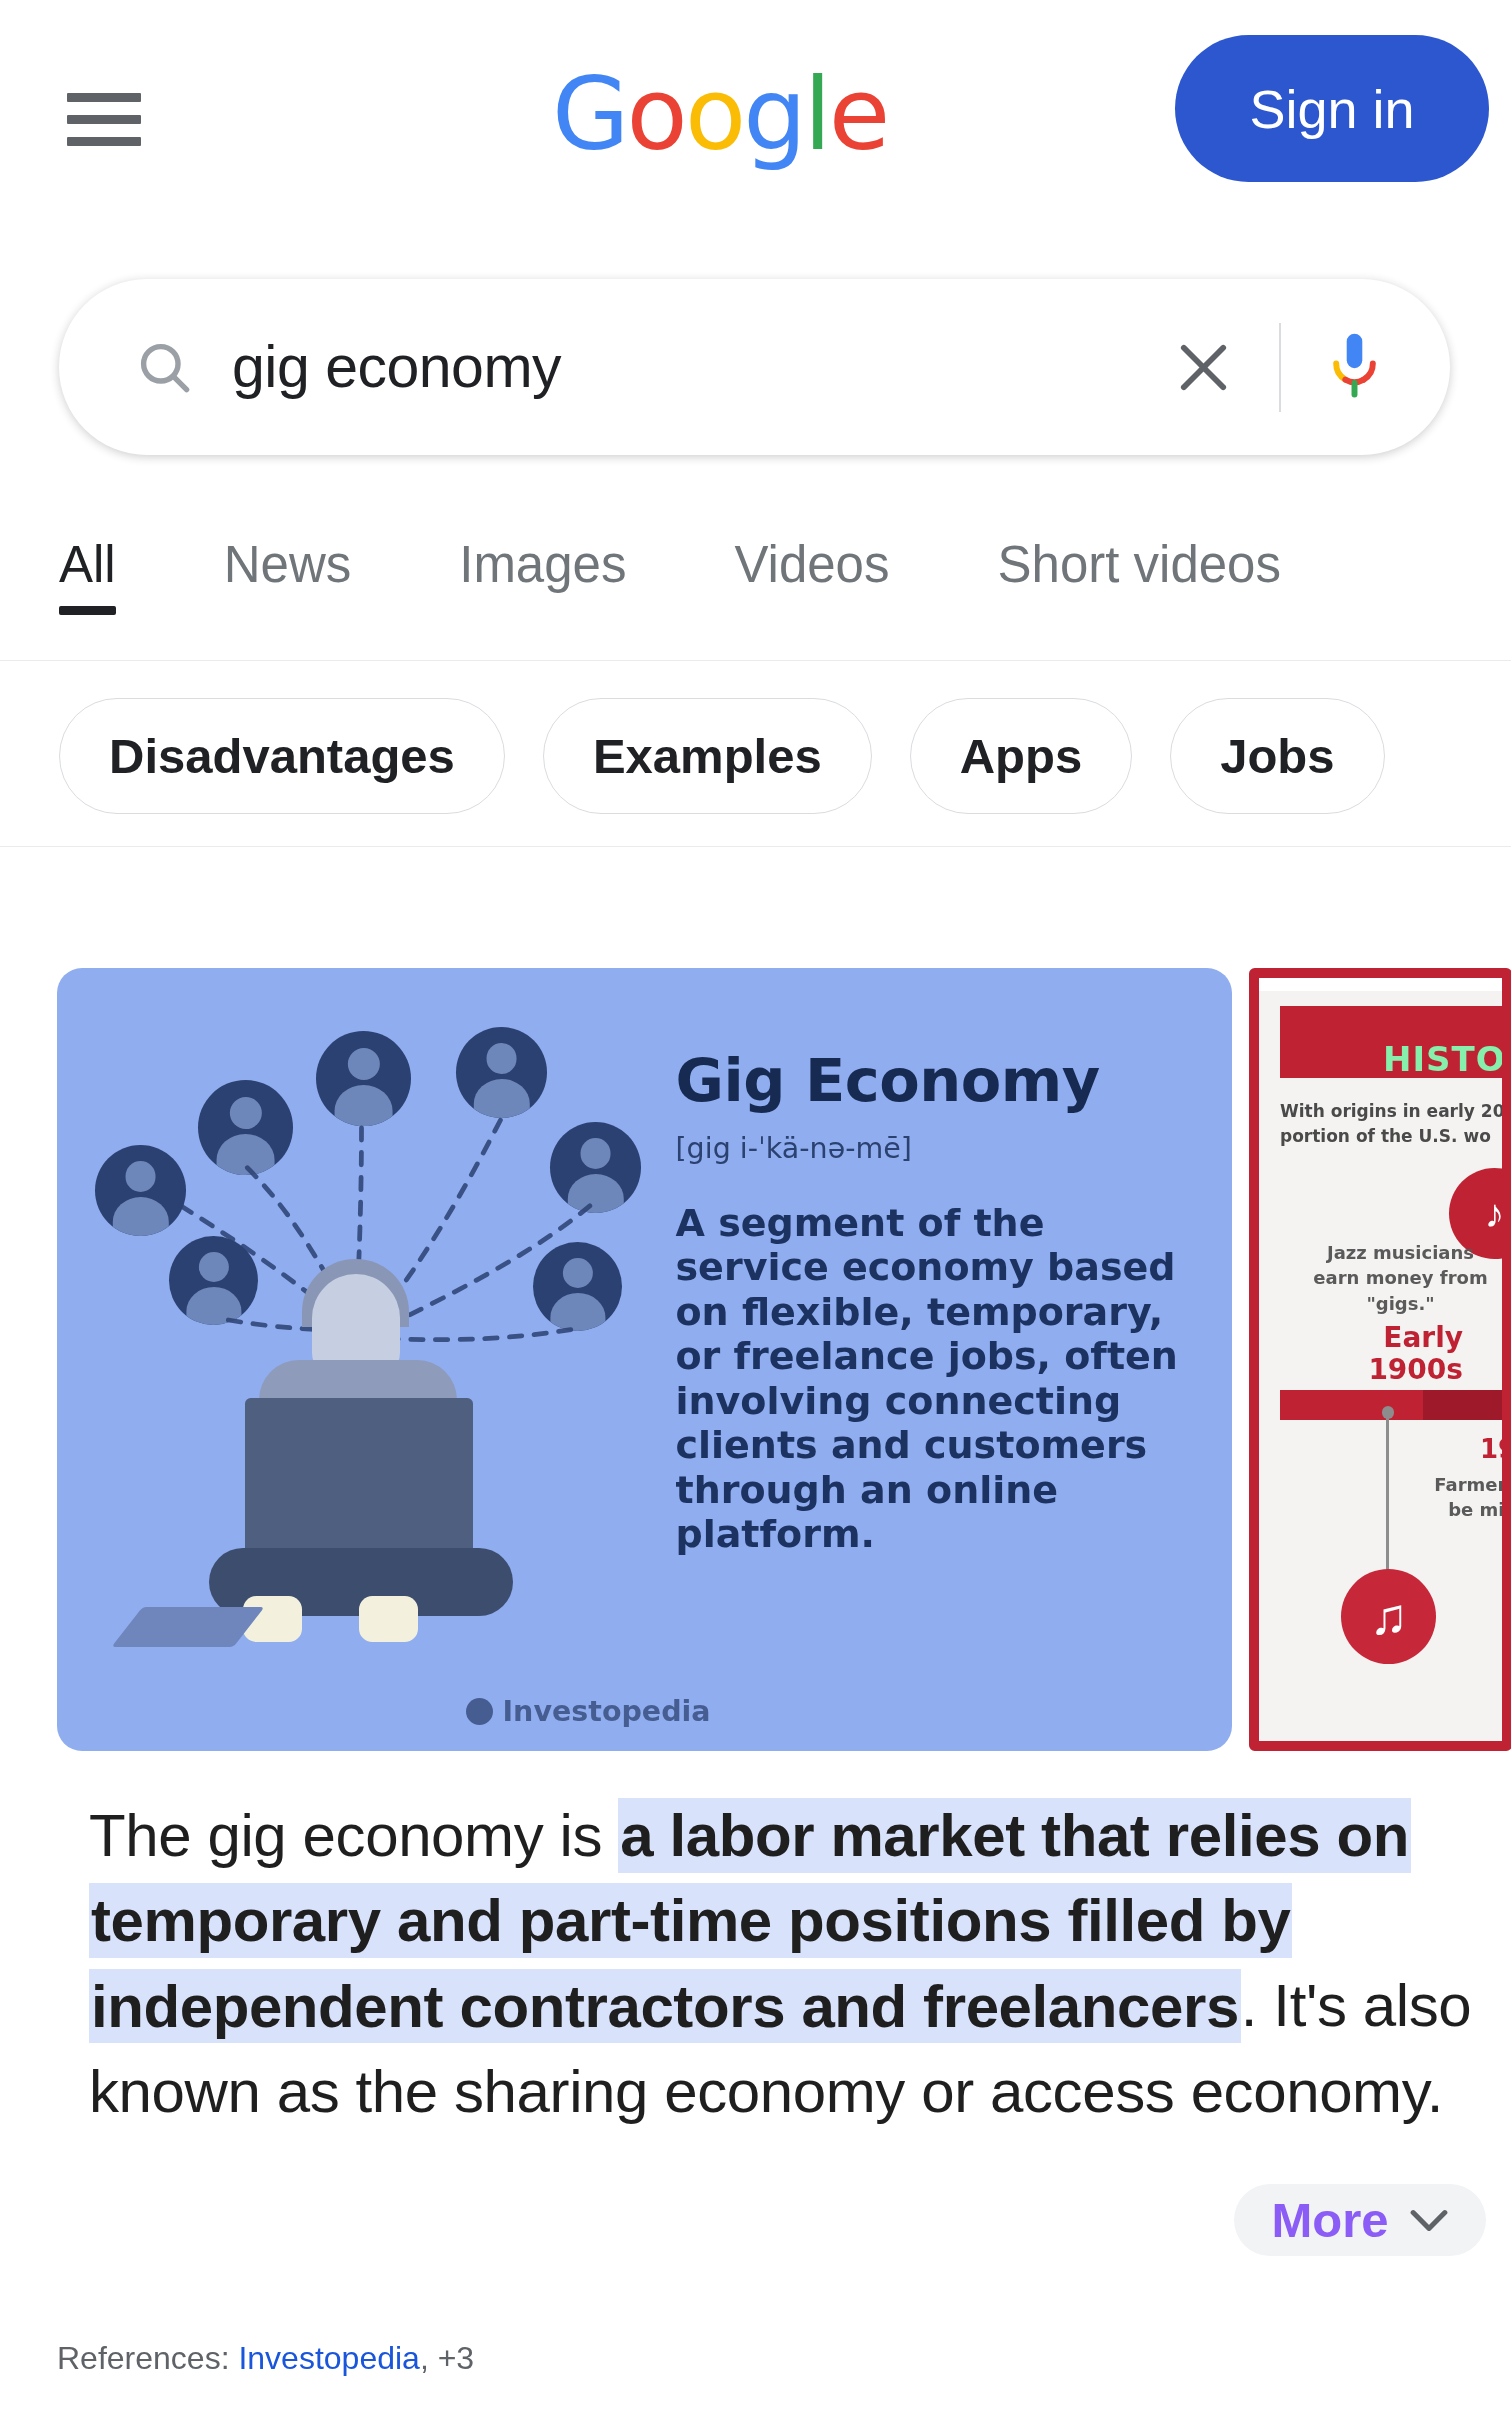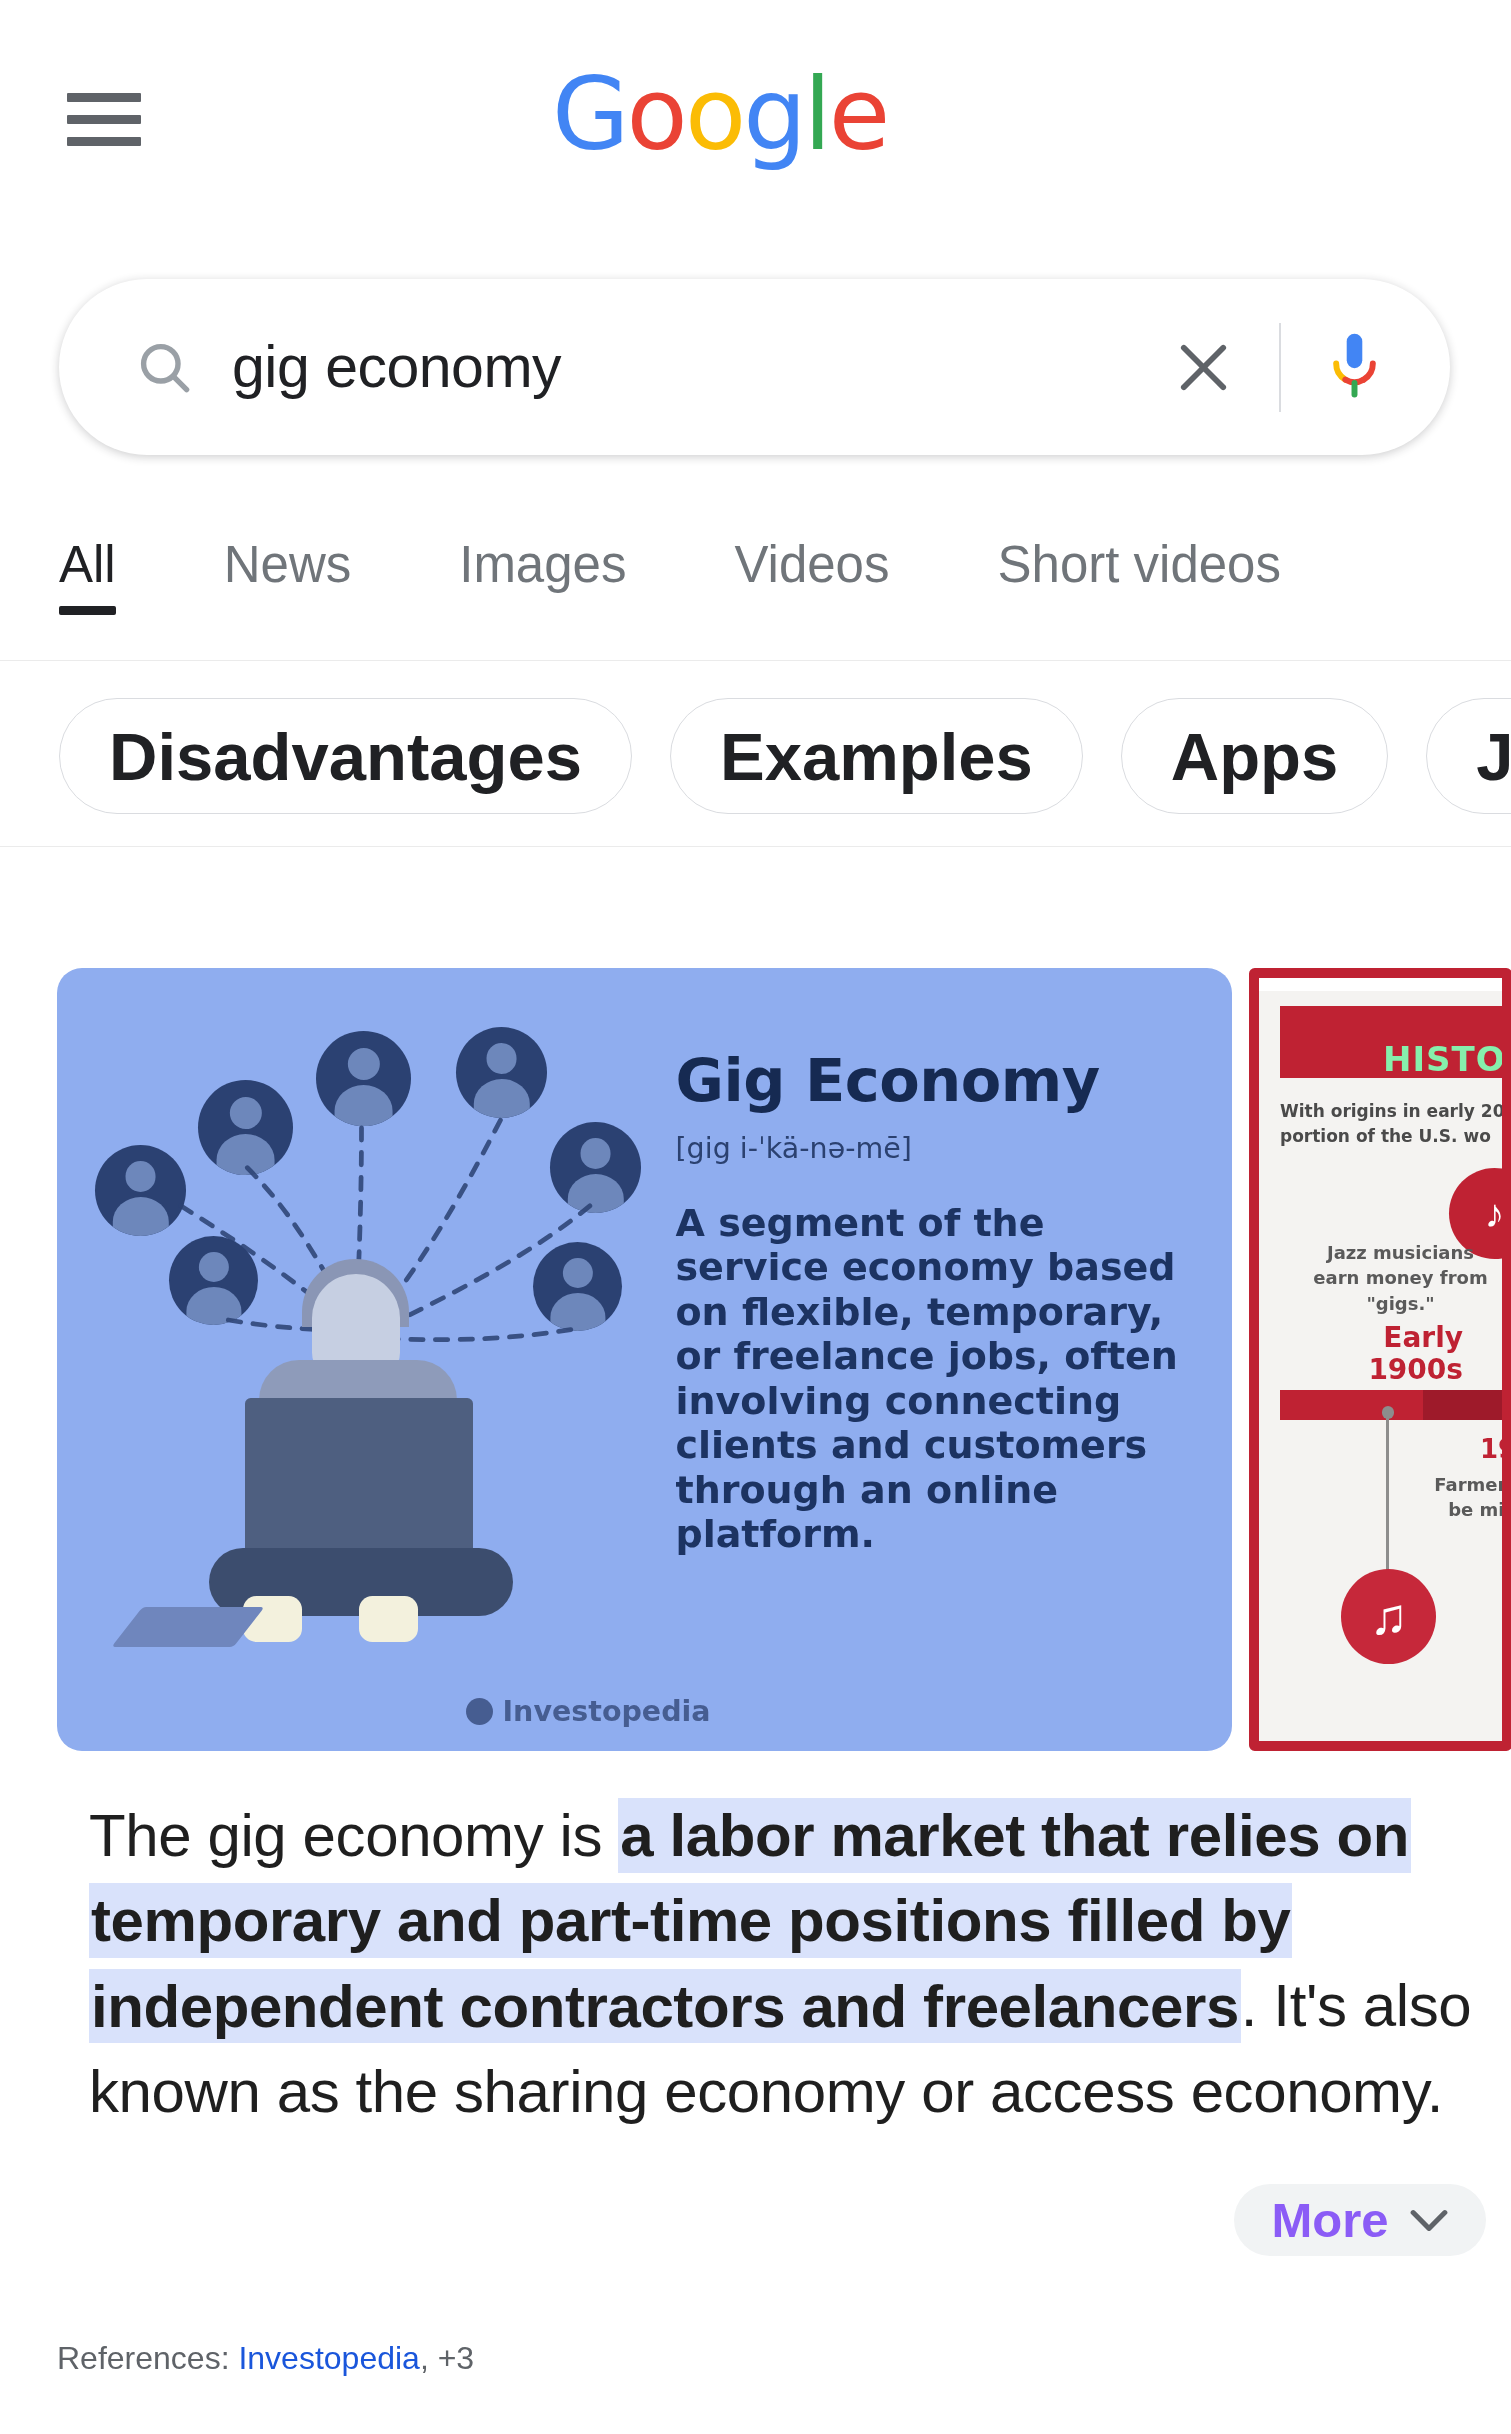--- a/index.html
+++ b/index.html
@@ -198,21 +198,21 @@
     height: 100%;
   }
   .chip {
     height: 116px;
     padding: 0 49px;
     border: 1.9px solid #dadce0;
     border-radius: 67px;
     background: #ffffff;
     display: flex;
     align-items: center;
-    font-size: 67px;
+    font-size: 49px;
     font-weight: 700;
     color: #202124;
     font-family: "Liberation Sans", sans-serif;
     cursor: pointer;
     white-space: nowrap;
   }
 
   
   .image-strip {
     position: absolute;
@@ -609,20 +609,21 @@
   <div class="header">
 
     <div class="hamburger">
       <span></span>
       <span></span>
       <span></span>
     </div>
 
     <div class="google-logo"><span class="g-b">G</span><span class="g-r">o</span><span class="g-y">o</span><span class="g-b">g</span><span class="g-g">l</span><span class="g-r">e</span></div>
 
+    <button class="signin-btn">Sign in</button>
   </div>
 
   <div class="searchbar">
 
     <svg class="search-icon" viewBox="0 0 24 24">
       <circle cx="10.5" cy="10.5" r="7" fill="none" stroke="#9aa0a6" stroke-width="2.2"></circle>
       <line x1="15.6" y1="15.6" x2="21" y2="21" stroke="#9aa0a6" stroke-width="2.2" stroke-linecap="round"></line>
     </svg>
 
     <input class="search-input" type="text" value="gig economy" style="">

